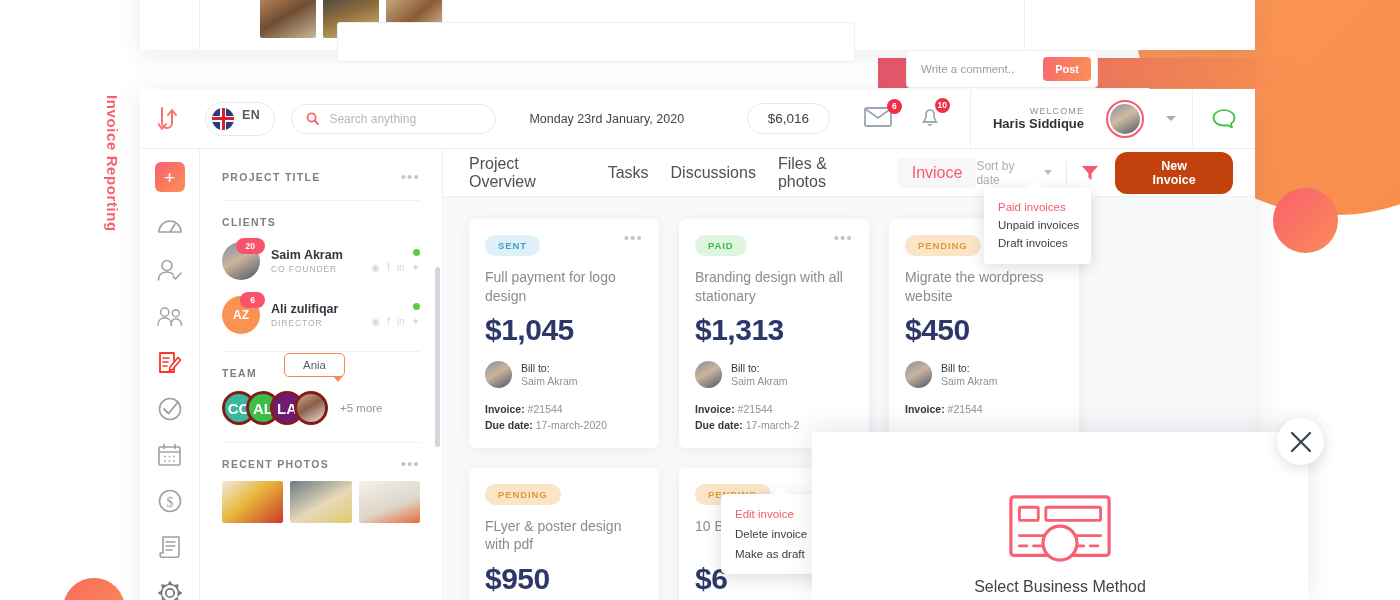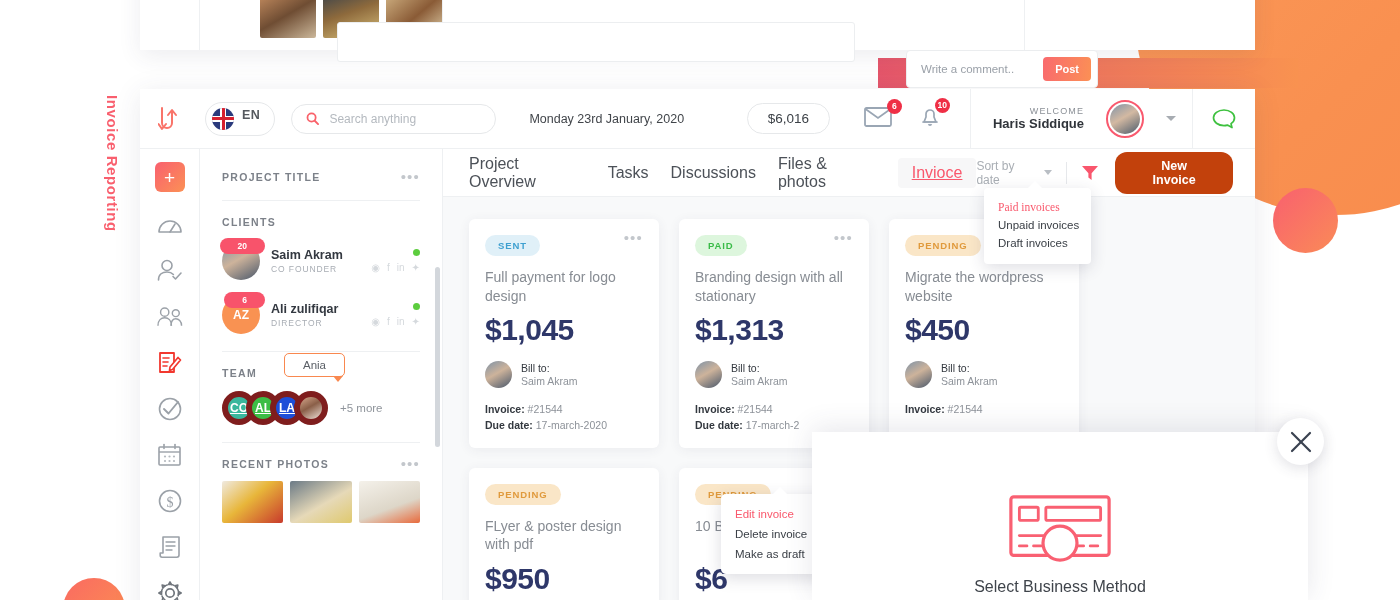--- a/index.html
+++ b/index.html
@@ -216,39 +216,39 @@
   .hr { height:1px; background:#eef0f2; margin: 17px 0 15px 0; }
   .client-row { display: flex; align-items: center; margin-bottom: 16px; position: relative; }
   .client-av { width: 38px; height: 38px; border-radius: 50%; position: relative; flex:0 0 38px; }
   .av-photo { background: linear-gradient(150deg,#7d92a7 0%, #cdb39b 45%, #47566a 100%); }
   .av-initials {
     background: #f99252; color: #fff; font-size: 12px; font-weight: bold;
     display:flex;align-items:center;justify-content:center;
   }
   .client-badge {
     position: absolute; top:-4px; right:-5px;
-    min-width: 16px; height: 16px; padding:0 18px; border-radius: 8px;
+    min-width: 16px; height: 16px; padding:0 10px; border-radius: 8px;
     background: #f8536b; color:#fff; font-size: 8.5px; font-weight:bold;
     display:flex;align-items:center;justify-content:center;
   }
   .client-meta { margin-left: 11px; flex: 1; }
   .client-name { font-size: 12.5px; color: #333840; font-weight: bold; }
   .client-role { font-size: 8.5px; color: #a8adb4; letter-spacing: 0.9px; margin-top: 2px; }
   .client-right { display:flex; flex-direction: column; align-items: flex-end; gap: 6px;}
   .online-dot { width: 7px; height: 7px; border-radius: 50%; background: #5ccd3e; }
   .socials { display: flex; gap: 7px; color: #d5d9dd; font-size: 10px; align-items:center;}
   .team-wrap { position: relative; }
   .team-row { display: flex; align-items: center; margin-top: 12px; }
-  .team-av { width: 34px; height: 34px; border-radius: 50%; border: 6px solid #7f1d1d;
+  .team-av { width: 34px; height: 34px; border-radius: 50%; border: 3px solid #7f1d1d;
              display:flex;align-items:center;justify-content:center;
-             color:#fff;font-size:12px;font-weight:bold; margin-left: -10px; text-decoration: underline;}
+             color:#fff;font-size:15px;font-weight:bold; margin-left: -10px;}
   .team-av:first-child { margin-left: 0; }
   .t1 { background: #3ab79d; }
   .t2 { background: #3cbd46; }
-  .t3 { background: #1d4ed8; }
+  .t3 { background: #701a75; }
   .t4 { background: linear-gradient(150deg,#d7a88d 0%, #8a5f48 45%, #f0e2da 100%); }
   .more-txt { font-size: 11.5px; color: #8f949b; margin-left: 12px; }
   .tooltip {
     position: absolute; left: 62px; top: -14px;
     border: 1.5px solid #f9884f; border-radius: 5px;
     background: #fff; padding: 5px 18px;
     font-size: 11.5px; color: #5a5f66;
   }
   .tooltip:after {
     content:""; position:absolute; left: 48px; bottom: -6px;
@@ -265,21 +265,21 @@
     width: 5px; height: 180px; border-radius: 3px; background: #d3d7dc;
   }
 
   
   .content { flex: 1; min-width: 0; display: flex; flex-direction: column; background: #fff; }
   .tabbar { height: 48px; flex: 0 0 48px; display: flex; align-items: center;
             padding: 0 22px 0 26px; border-bottom: 1px solid #eef0f2; position: relative; }
   .tab { font-size: 16px; color: #4c5158; margin-right: 22px; }
   .tab-active {
     color: #f9586c; background: #f7f7f8; border-radius: 4px;
-    padding: 6px 14px; margin-right: 0; text-decoration: underline;
+    padding: 6px 14px; margin-right: 0;
   }
   .sortby { font-size: 12px; color: #a9aeb4; display: flex; align-items:center; gap:6px; }
   .chev-d { width:0;height:0;border-left:4px solid transparent;border-right:4px solid transparent;border-top:5px solid #b9bec4;}
   .vdiv { width: 1px; height: 22px; background: #e6e8eb; margin: 0 14px; }
   .funnel { width: 18px; height: 18px; }
 
   .new-invoice {
     background: #c2410c; color: #fff; font-size: 12.5px; font-weight: bold;
     border: none; border-radius: 12px; padding: 7px 24px; margin-left: 16px;
   }
@@ -289,21 +289,21 @@
     width: 107px; background: #fff; border-radius: 4px;
     box-shadow: 0 4px 16px rgba(50,50,80,0.16);
     padding: 10px 0 12px 14px; z-index: 30;
   }
   .filter-pop:before {
     content:""; position:absolute; left: 44px; top: -7px;
     width:0;height:0;border-left:7px solid transparent;border-right:7px solid transparent;
     border-bottom:7px solid #fff;
   }
   .fp-item { font-size: 11.5px; color: #3b4047; padding: 3px 0; }
-  .fp-active { color: #f9586c; font-family: Liberation Serif, serif; }
+  .fp-active { color: #f9586c; }
 
   .cards-area {
     flex: 1; background: #f8f9fa; padding: 22px 22px 0 26px;
     display: flex; flex-wrap: wrap; gap: 20px; align-content: flex-start;
     overflow: hidden; position: relative;
   }
   .inv-card {
     width: 190px; background: #fff; border-radius: 6px;
     box-shadow: 0 2px 12px rgba(60,60,90,0.07);
     padding: 16px 16px 14px 16px;

